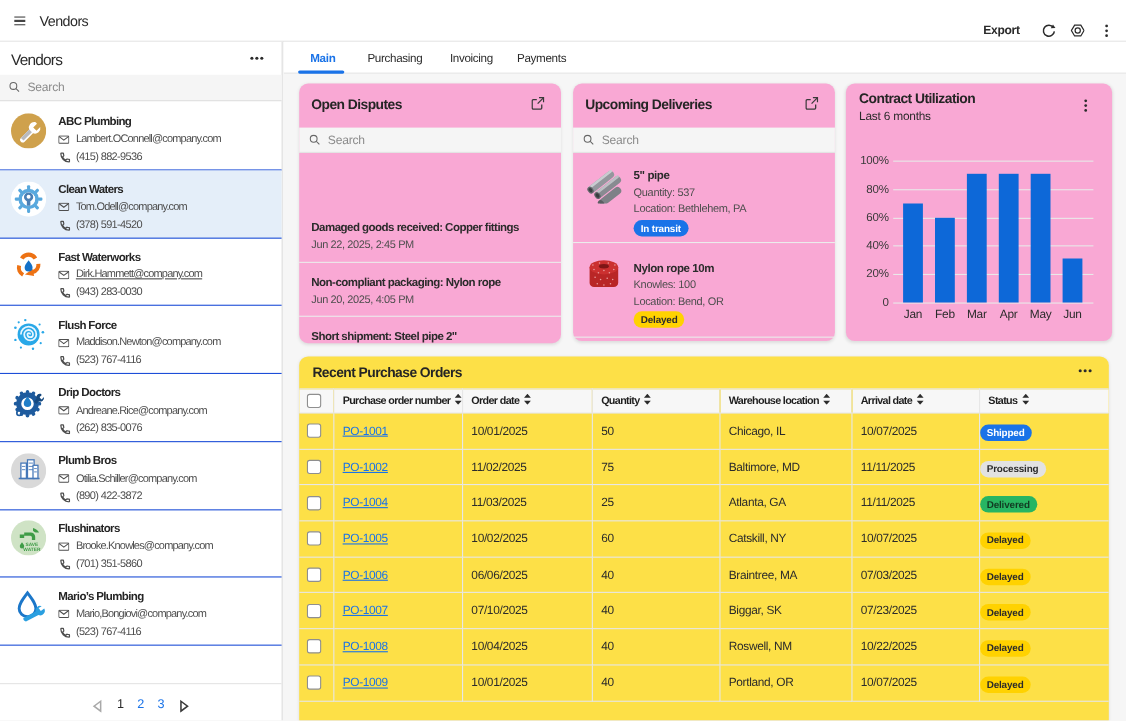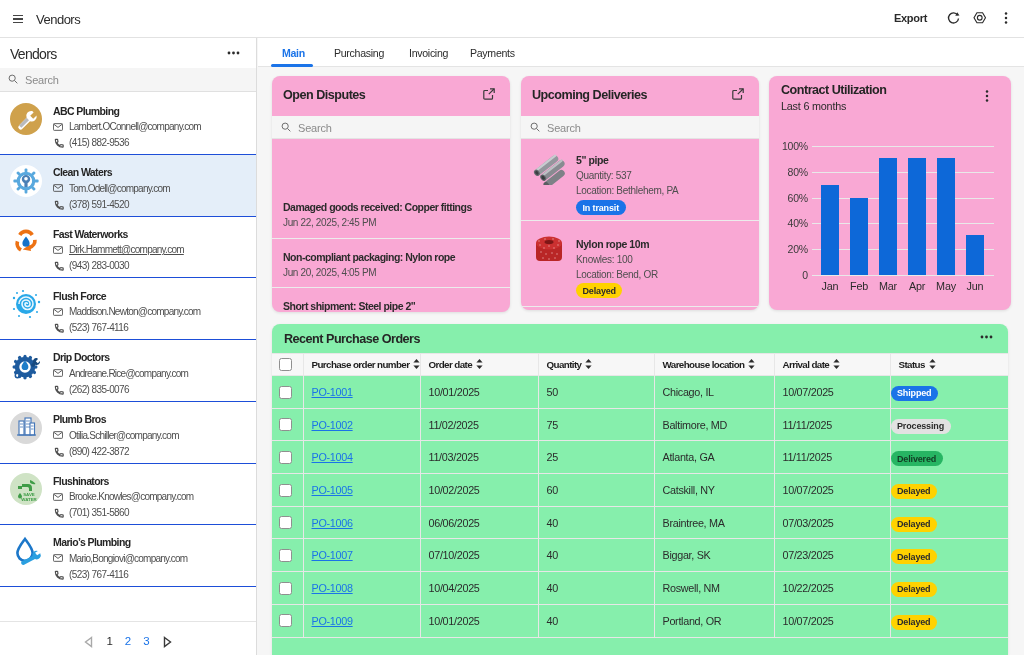--- a/index.html
+++ b/index.html
@@ -4,21 +4,21 @@
 <style>
 * { margin:0; padding:0; box-sizing:border-box; }
 html,body { width:1024px; height:655px; overflow:hidden; }
 body { font-family:"Liberation Sans", sans-serif; background:#f6f6f6; color:#2b2b2b; position:relative; }
 
 
 #topbar { position:absolute; left:0; top:0; width:1024px; height:38px; background:#fff; border-bottom:1px solid #e2e2e2; }
 #topbar .title { position:absolute; left:36px; top:12px; font-size:13px; font-weight:normal; letter-spacing:-0.5px; color:#2b2b2b; }
 #hamb { position:absolute; left:13px; top:15px; width:10px; height:9px; }
 #hamb div { height:1.3px; background:#454545; margin-bottom:2.2px; }
-.topright { position:absolute; top:0; height:36px; display:flex; align-items:center; }
+.topright { position:absolute; top:10px; height:36px; display:flex; align-items:center; }
 #export { right:97px; font-size:11px; font-weight:bold; letter-spacing:-0.3px; color:#2b2b2b; }
 
 
 #sidebar { position:absolute; left:0; top:38px; width:257px; height:617px; background:#fff; border-right:1px solid #dcdcdc; }
 #sbhead { position:absolute; left:0; top:0; width:100%; height:30px; }
 #sbhead .t { position:absolute; left:10px; top:8px; font-size:14px; letter-spacing:-0.7px; color:#2b2b2b; }
 #sbhead .dots { position:absolute; right:16px; top:13px; }
 #sbsearch { position:absolute; left:0; top:30px; width:100%; height:24px; background:#f5f5f5; border-bottom:1px solid #e0e0e0; }
 .searchtxt { color:#8b8b8b; font-size:11px; letter-spacing:-0.2px; }
 #sbsearch .searchtxt { position:absolute; left:25px; top:6px; }
@@ -68,21 +68,21 @@
 .ditem .dt1 { font-size:10.5px; font-weight:bold; letter-spacing:-0.4px; color:#2b2b2b; }
 .ditem .dt2 { font-size:10px; letter-spacing:-0.3px; color:#4e4e4e; }
 
 
 .gline { position:absolute; height:1px; background:#e9e9e9; }
 .glabel { position:absolute; font-size:10.5px; color:#3a3a3a; text-align:right; width:30px; letter-spacing:-0.2px; }
 .bar { position:absolute; width:18px; background:#0d68d8; }
 .blabel { position:absolute; font-size:10.8px; color:#2b2b2b; text-align:center; width:30px; letter-spacing:-0.2px; }
 
 
-#tpanel { position:absolute; left:272px; top:324px; width:736px; height:331px; background:#86efac; border-radius:8px 8px 0 0; box-shadow:0 1px 3px rgba(0,0,0,0.10); overflow:hidden; }
+#tpanel { position:absolute; left:272px; top:324px; width:736px; height:331px; background:#fde047; border-radius:8px 8px 0 0; box-shadow:0 1px 3px rgba(0,0,0,0.10); overflow:hidden; }
 #tpanel .cardtitle { position:absolute; left:12px; top:8px; }
 #tpanel .dots { position:absolute; right:15px; top:11px; }
 table { border-collapse:collapse; position:absolute; left:0; top:29px; width:736px; table-layout:fixed; }
 th, td { border:1px solid #e7e7e7; border-top:none; font-size:10.8px; letter-spacing:-0.3px; text-align:left; padding:0 0 0 8px; overflow:hidden; white-space:nowrap; }
 th { background:#f7f7f7; height:22px; font-size:9.8px; letter-spacing:-0.6px; border-top:1px solid #e7e7e7; color:#1e1e1e; }
 td { height:32px; color:#2b2b2b; }
 tr.r { height:32.7px; }
 th:first-child, td:first-child { border-left:none; }
 th:last-child, td:last-child { border-right:none; }
 a.po { color:#1a73e8; text-decoration:underline; }

